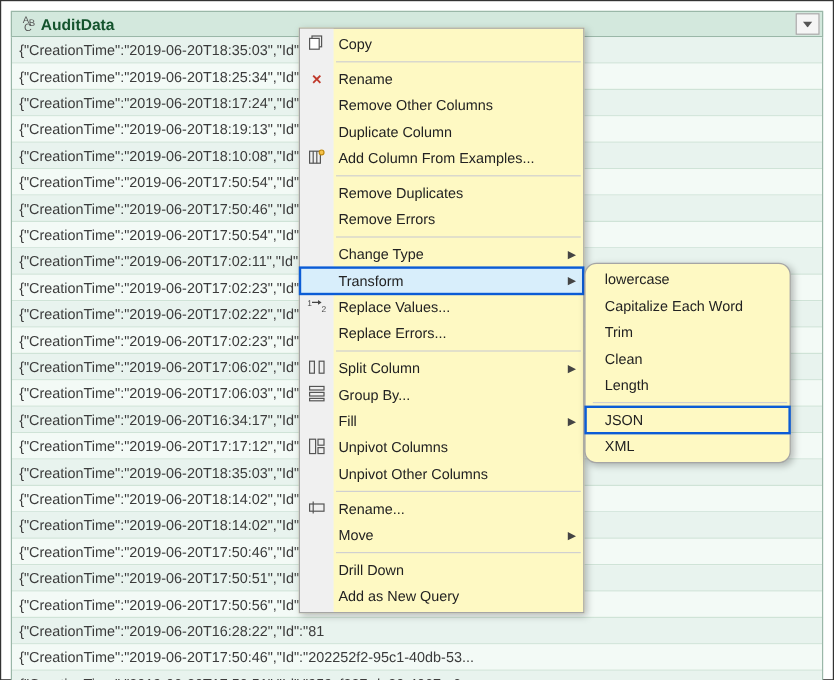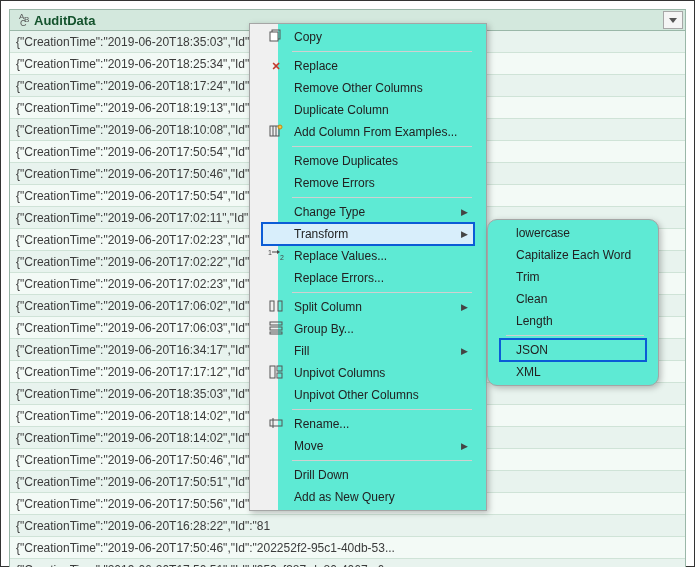--- a/index.html
+++ b/index.html
@@ -79,25 +79,25 @@
     font-size: 12px;
     white-space: nowrap;
     overflow: hidden;
     box-sizing: border-box;
   }
   .row:nth-child(2n) { background: #f3faf6; }
 
   
   .menu {
     position: absolute;
-    background: #5eead4;
+    background: #fef9c3;
     border: 1px solid #a5a5a5;
     box-shadow: 2px 2px 6px rgba(0,0,0,0.25);
     box-sizing: border-box;
-    padding: 2px 12px;
+    padding: 2px 0;
   }
   .menu .icon-strip {
     position: absolute;
     left: 0; top: 0; bottom: 0;
     width: 28px;
     background: #f0f0f0;
     border-right: 0;
   }
   .menu-item {
     position: relative;
@@ -198,21 +198,21 @@
       <svg width="14" height="14" viewBox="0 0 14 14">
               <rect x="3" y="1" width="8" height="9" fill="none" stroke="#555"></rect>
               <rect x="1" y="3" width="8" height="9" fill="#fff" stroke="#555"></rect>
             </svg>
     </span>
     <span>Copy</span>
   </div>
   <div class="menu-sep"></div>
   <div class="menu-item">
     <span class="icon" style="color:#c0392b; font-weight:bold;">✕</span>
-    <span>Replace</span>
+    <span>Rename</span>
   </div>
   <div class="menu-item">
     <span>Remove Other Columns</span>
   </div>
   <div class="menu-item">
     <span>Duplicate Column</span>
   </div>
   <div class="menu-item">
     <span class="icon">
       <svg width="14" height="14" viewBox="0 0 14 14">

